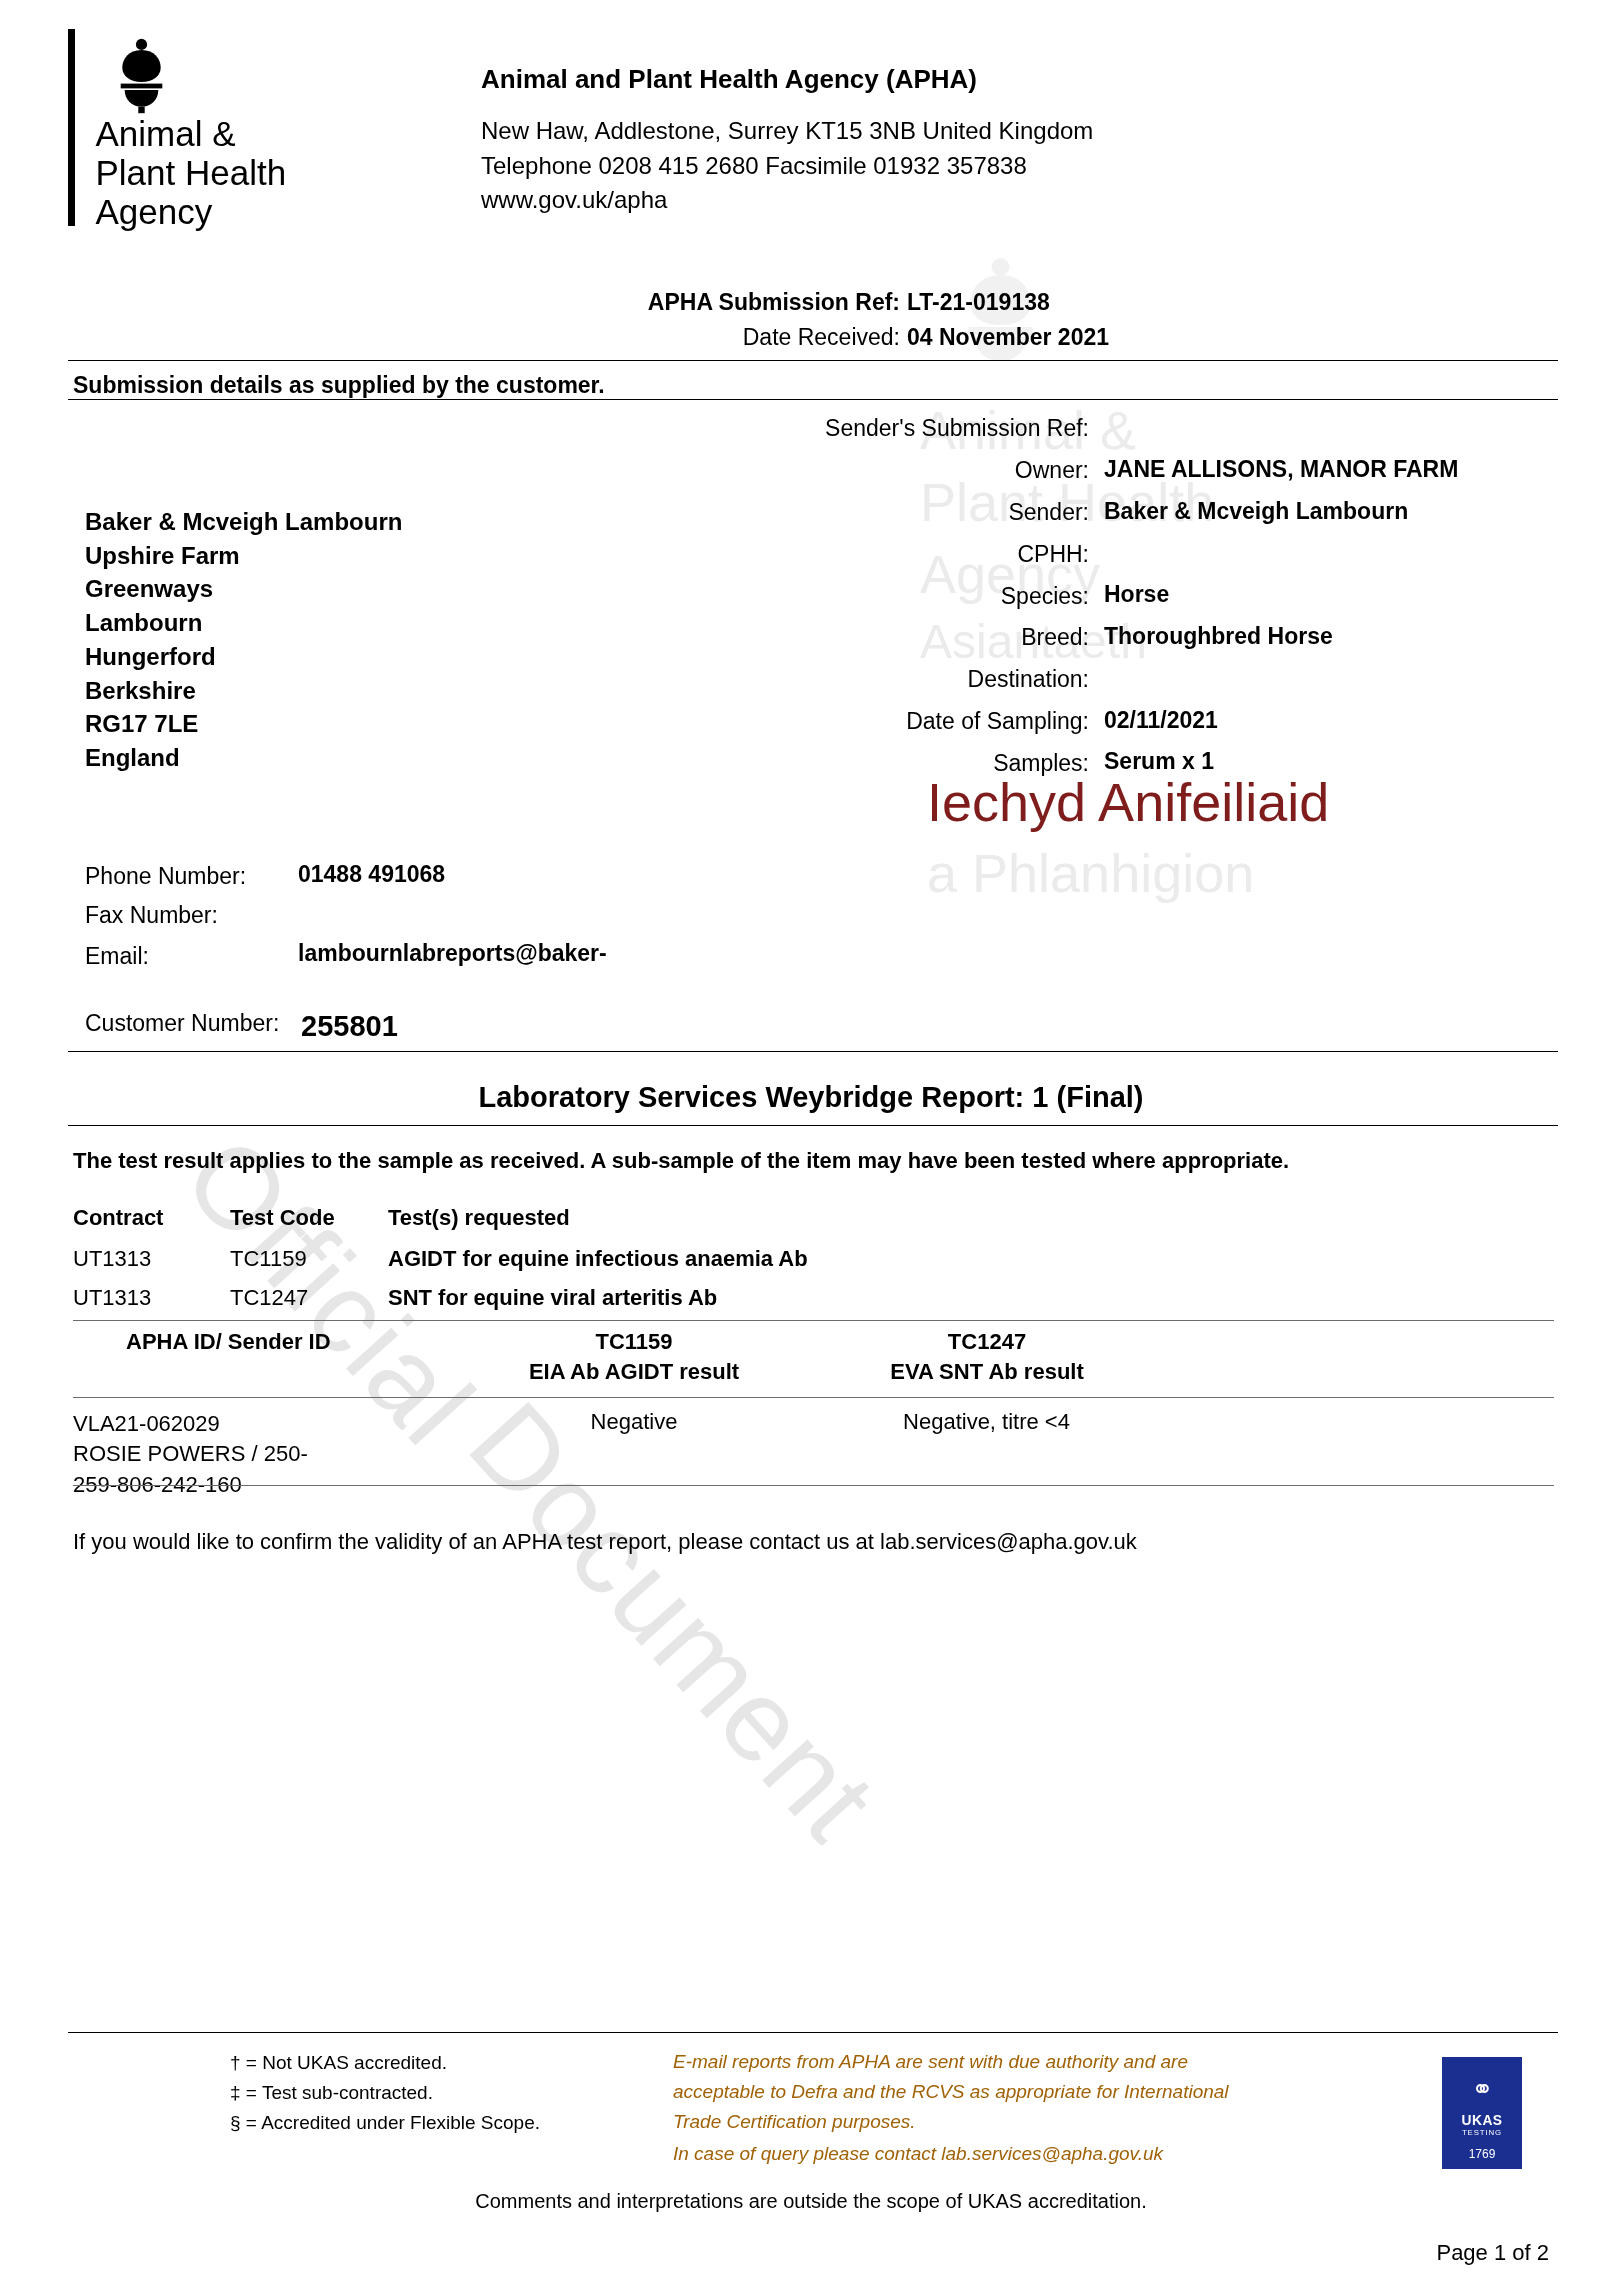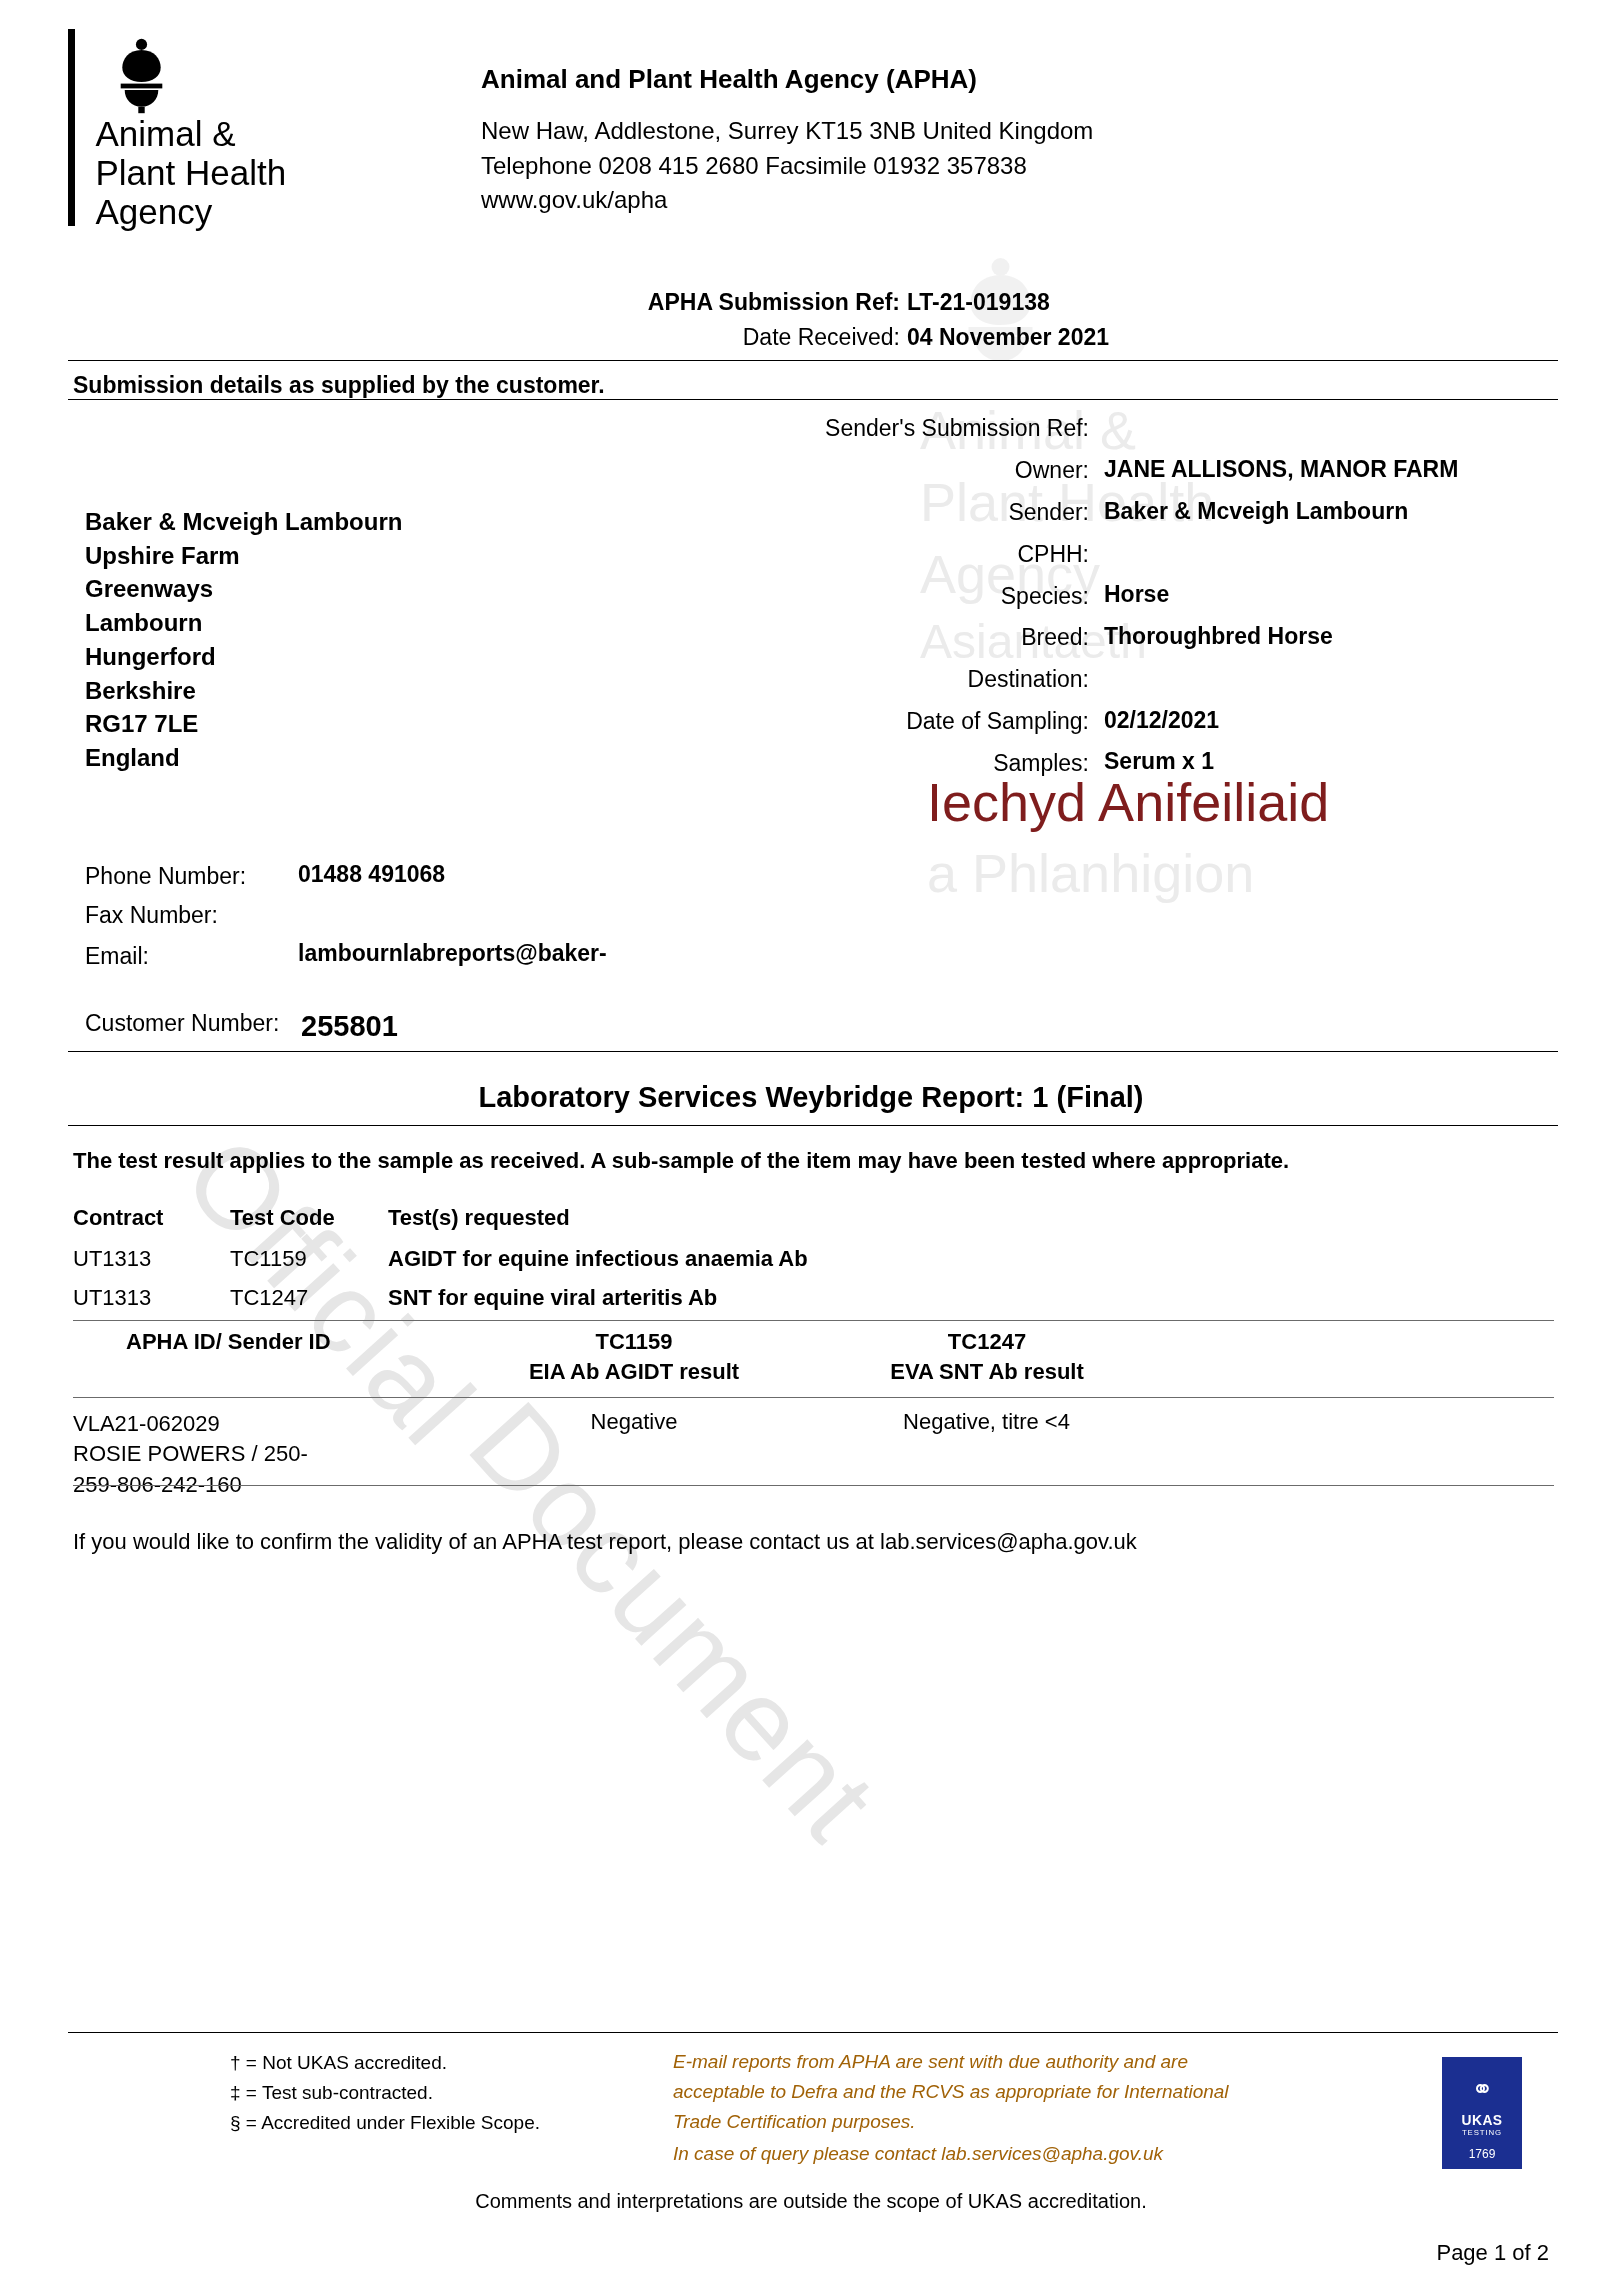--- a/index.html
+++ b/index.html
@@ -479,21 +479,21 @@
     <div class="meta-label" style="top:583px">Species:</div>
     <div class="meta-value" style="top:581px">Horse</div>
 
     <div class="meta-label" style="top:624px">Breed:</div>
     <div class="meta-value" style="top:623px">Thoroughbred Horse</div>
 
     <div class="meta-label" style="top:666px">Destination:</div>
     <div class="meta-value" style="top:665px"></div>
 
     <div class="meta-label" style="top:708px">Date of Sampling:</div>
-    <div class="meta-value" style="top:707px">02/12/2021</div>
+    <div class="meta-value" style="top:707px">02/11/2021</div>
 
     <div class="meta-label" style="top:750px">Samples:</div>
     <div class="meta-value" style="top:748px">Serum x 1</div>
 
     <div class="contact-label" style="top:863px">Phone Number:</div>
     <div class="contact-value" style="top:861px">01488 491068</div>
 
     <div class="contact-label" style="top:902px">Fax Number:</div>
     <div class="contact-value" style="top:900px"></div>
 

